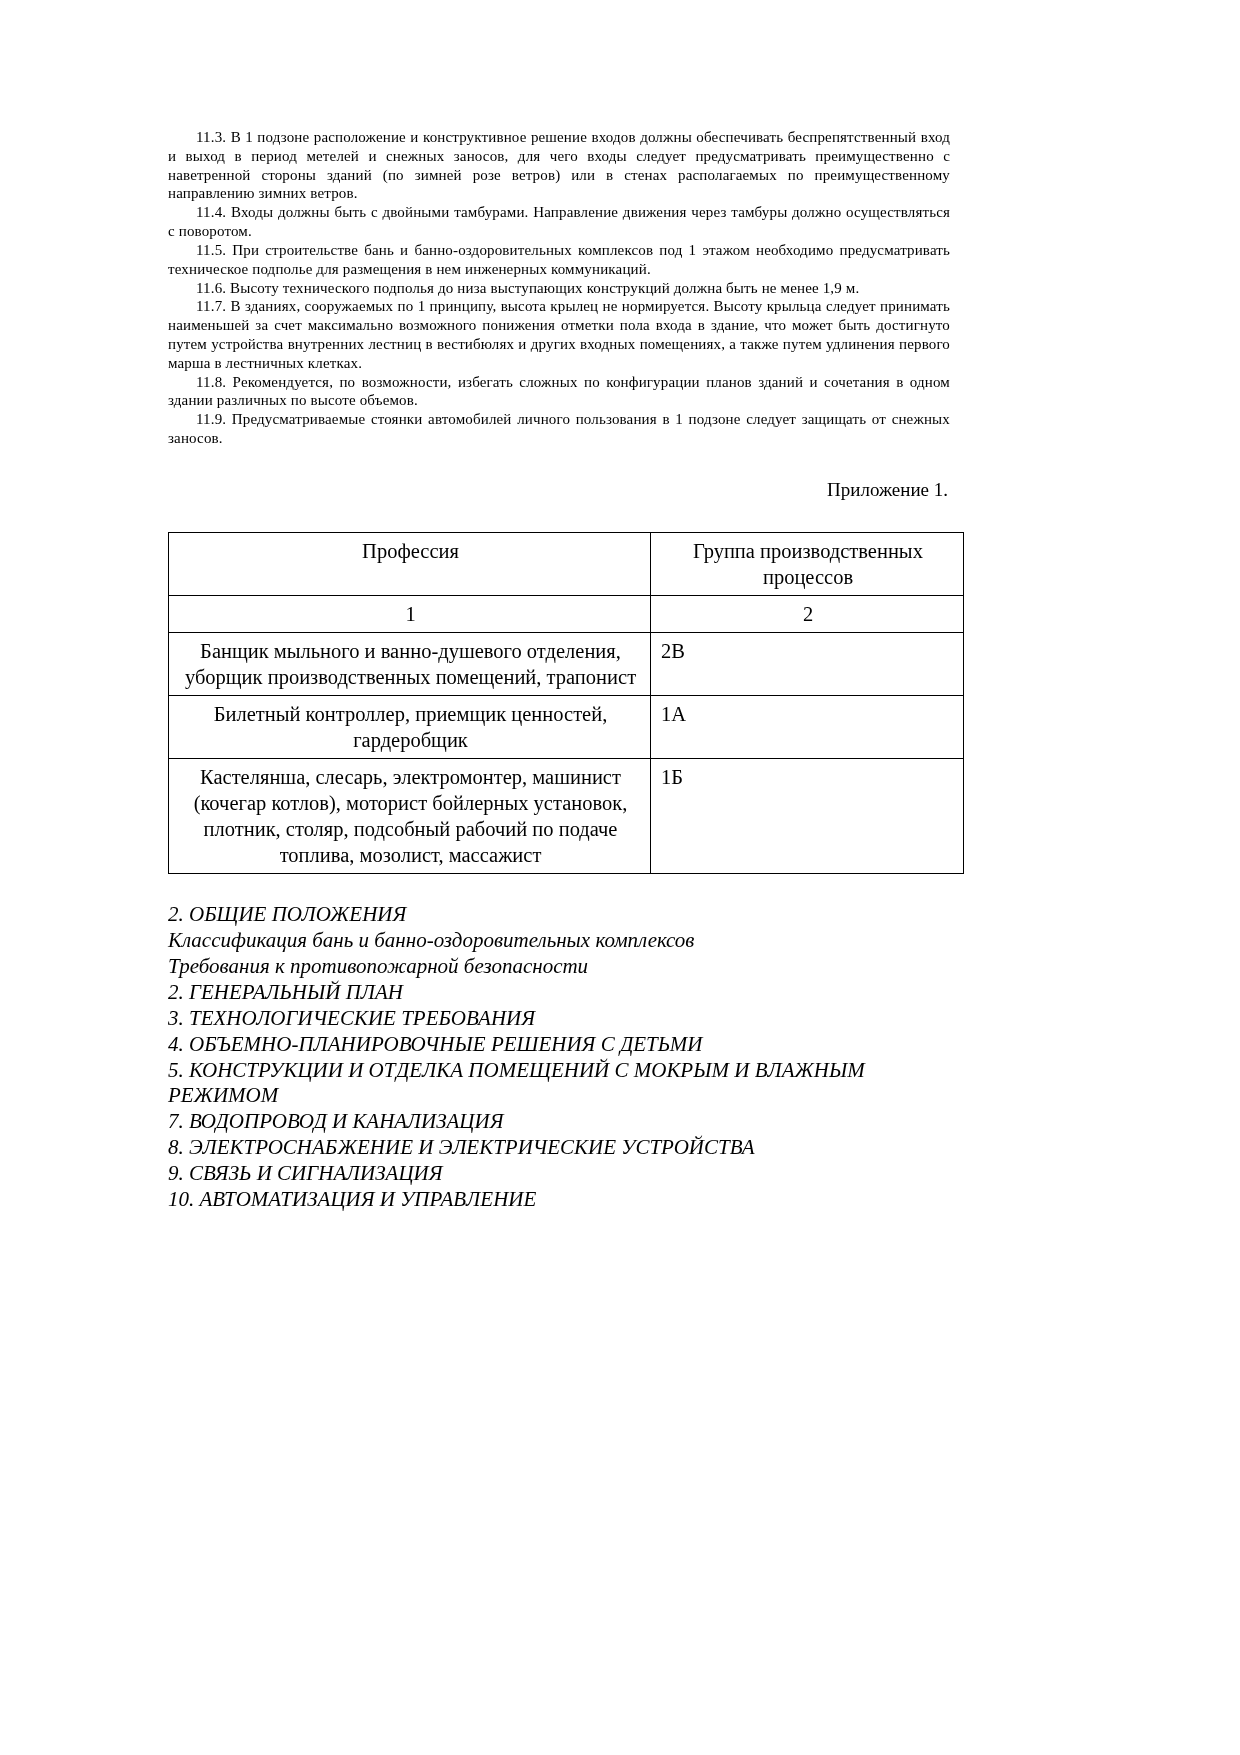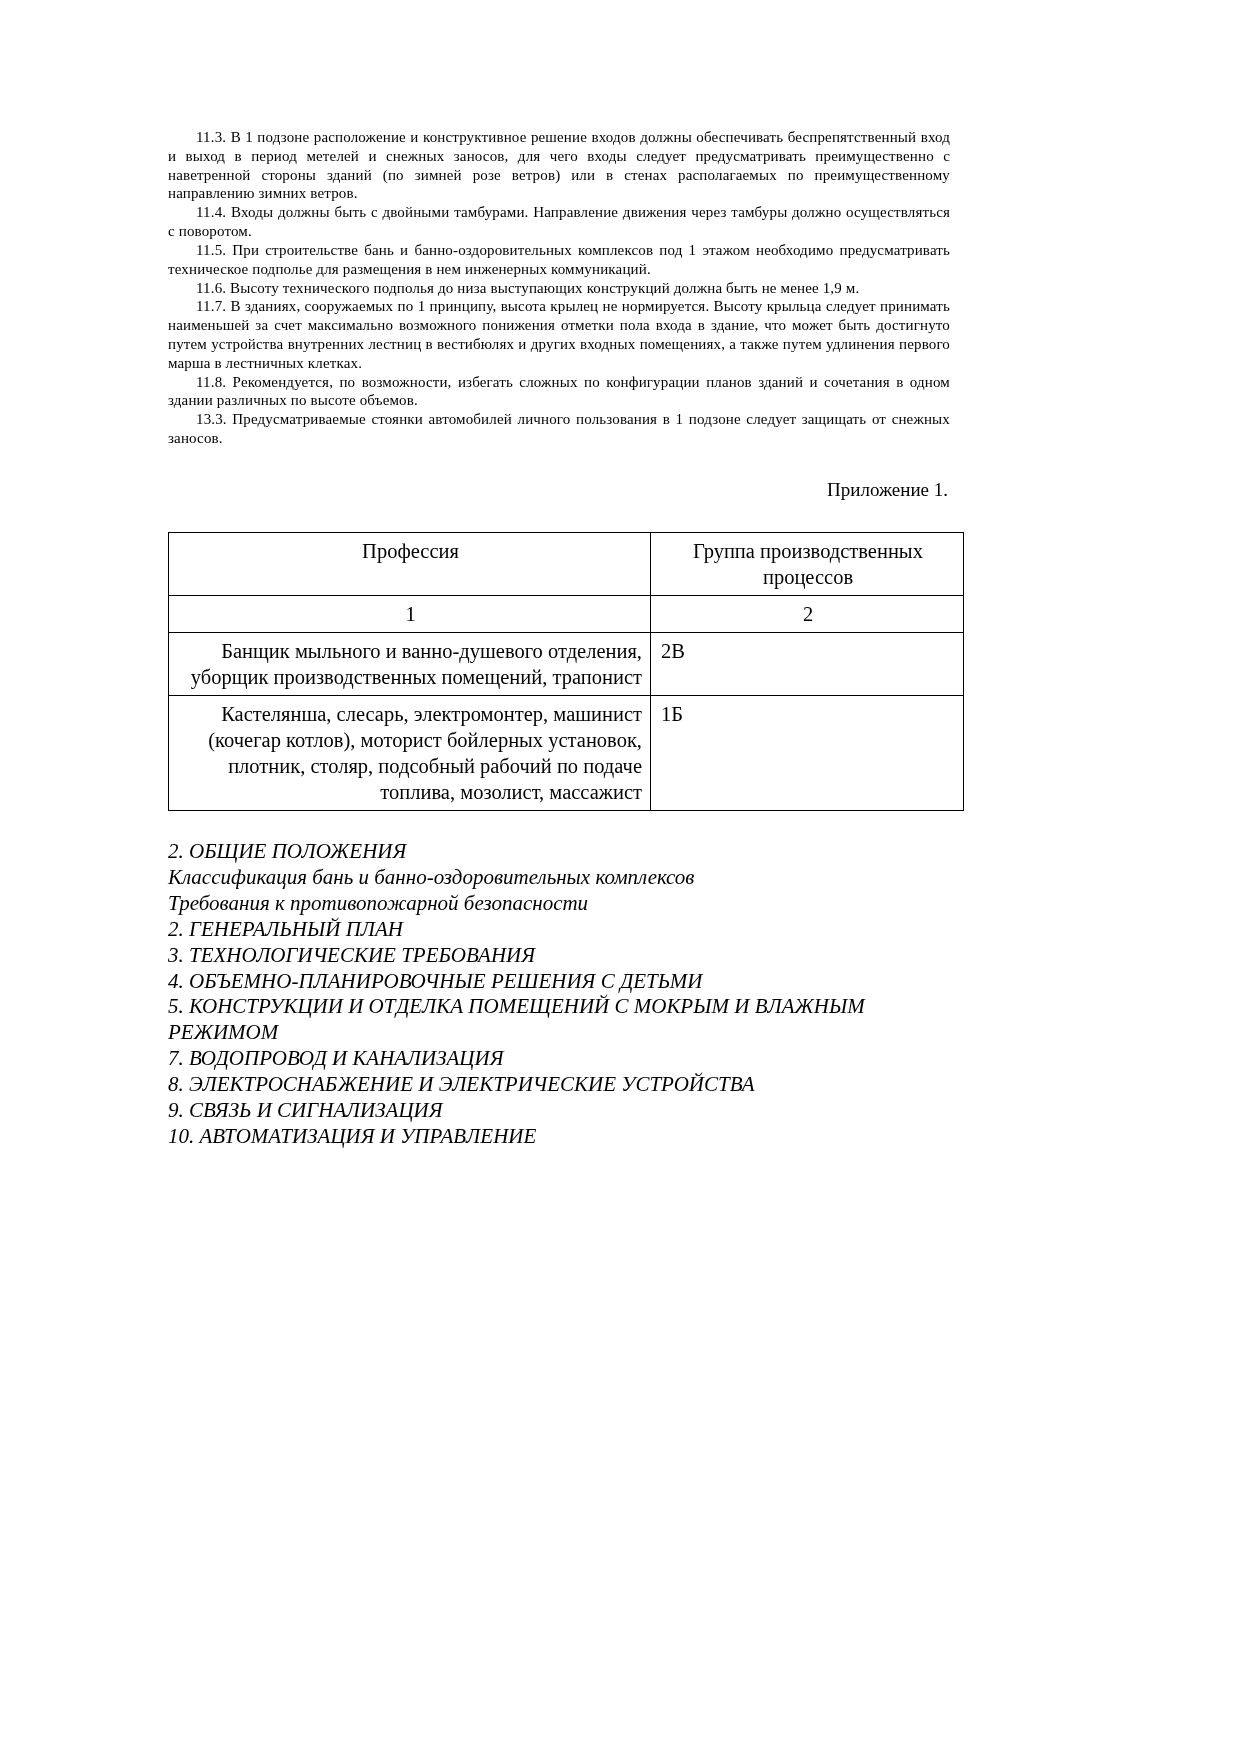--- a/index.html
+++ b/index.html
@@ -82,21 +82,21 @@
   }
   td.numrow {
     text-align: center;
     padding-top: 3px;
     padding-bottom: 3px;
   }
   td.group {
     text-align: left;
   }
   td.bodycell {
-    text-align: right;
+    text-align: center;
     padding-top: 7px;
   }
 
   
   .toc {
     margin-top: 28px;
     font-size: 21px;
     line-height: 1.235;
     font-style: italic;
   }
@@ -110,38 +110,42 @@
 
 <div class="page">
   <div class="content">
 
     <p class="para">11.3. В 1 подзоне расположение и конструктивное решение входов должны обеспечивать беспрепятственный вход и выход в период метелей и снежных заносов, для чего входы следует предусматривать преимущественно с наветренной стороны зданий (по зимней розе ветров) или в стенах располагаемых по преимущественному направлению зимних ветров.</p>
     <p class="para">11.4. Входы должны быть с двойными тамбурами. Направление движения через тамбуры должно осуществляться с поворотом.</p>
     <p class="para">11.5. При строительстве бань и банно-оздоровительных комплексов под 1 этажом необходимо предусматривать техническое подполье для размещения в нем инженерных коммуникаций.</p>
     <p class="para">11.6. Высоту технического подполья до низа выступающих конструкций должна быть не менее 1,9 м.</p>
     <p class="para">11.7. В зданиях, сооружаемых по 1 принципу, высота крылец не нормируется. Высоту крыльца следует принимать наименьшей за счет максимально возможного понижения отметки пола входа в здание, что может быть достигнуто путем устройства внутренних лестниц в вестибюлях и других входных помещениях, а также путем удлинения первого марша в лестничных клетках.</p>
     <p class="para">11.8. Рекомендуется, по возможности, избегать сложных по конфигурации планов зданий и сочетания в одном здании различных по высоте объемов.</p>
-    <p class="para">13.3. Предусматриваемые стоянки автомобилей личного пользования в 1 подзоне следует защищать от снежных заносов.</p>
+    <p class="para">11.9. Предусматриваемые стоянки автомобилей личного пользования в 1 подзоне следует защищать от снежных заносов.</p>
 
     <div class="appendix-line">Приложение 1.</div>
 
     <div class="table-wrap">
       <table class="prof-table">
         <tbody>
           <tr>
             <td class="col1 hdr">Профессия</td>
             <td class="col2 hdr">Группа производственных процессов</td>
           </tr>
           <tr>
             <td class="col1 numrow">1</td>
             <td class="col2 numrow">2</td>
           </tr>
           <tr>
             <td class="col1 bodycell">Банщик мыльного и ванно-душевого отделения, уборщик производственных помещений, трапонист</td>
             <td class="col2 group">2В</td>
+          </tr>
+          <tr>
+            <td class="col1 bodycell">Билетный контроллер, приемщик ценностей, гардеробщик</td>
+            <td class="col2 group">1А</td>
           </tr>
           <tr>
             <td class="col1 bodycell">Кастелянша, слесарь, электромонтер, машинист (кочегар котлов), моторист бойлерных установок, плотник, столяр, подсобный рабочий по подаче топлива, мозолист, массажист</td>
             <td class="col2 group">1Б</td>
           </tr>
         </tbody>
       </table>
     </div>
 
     <div class="toc">

